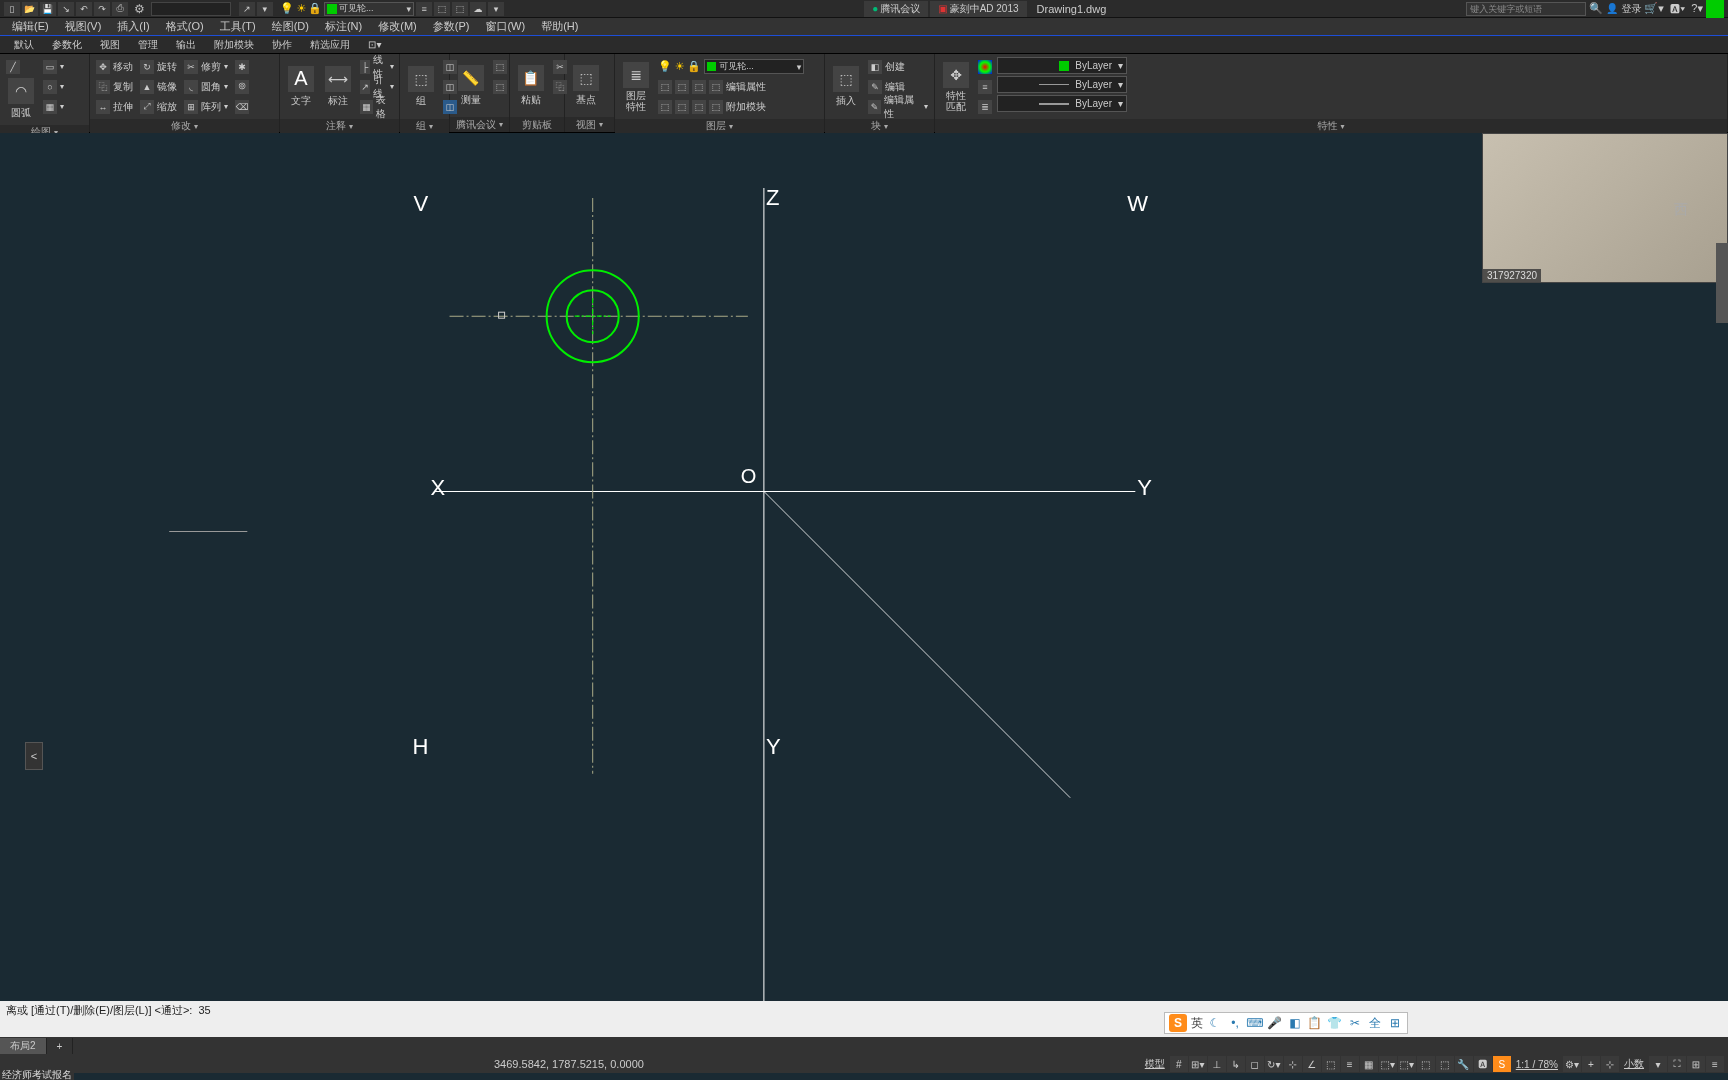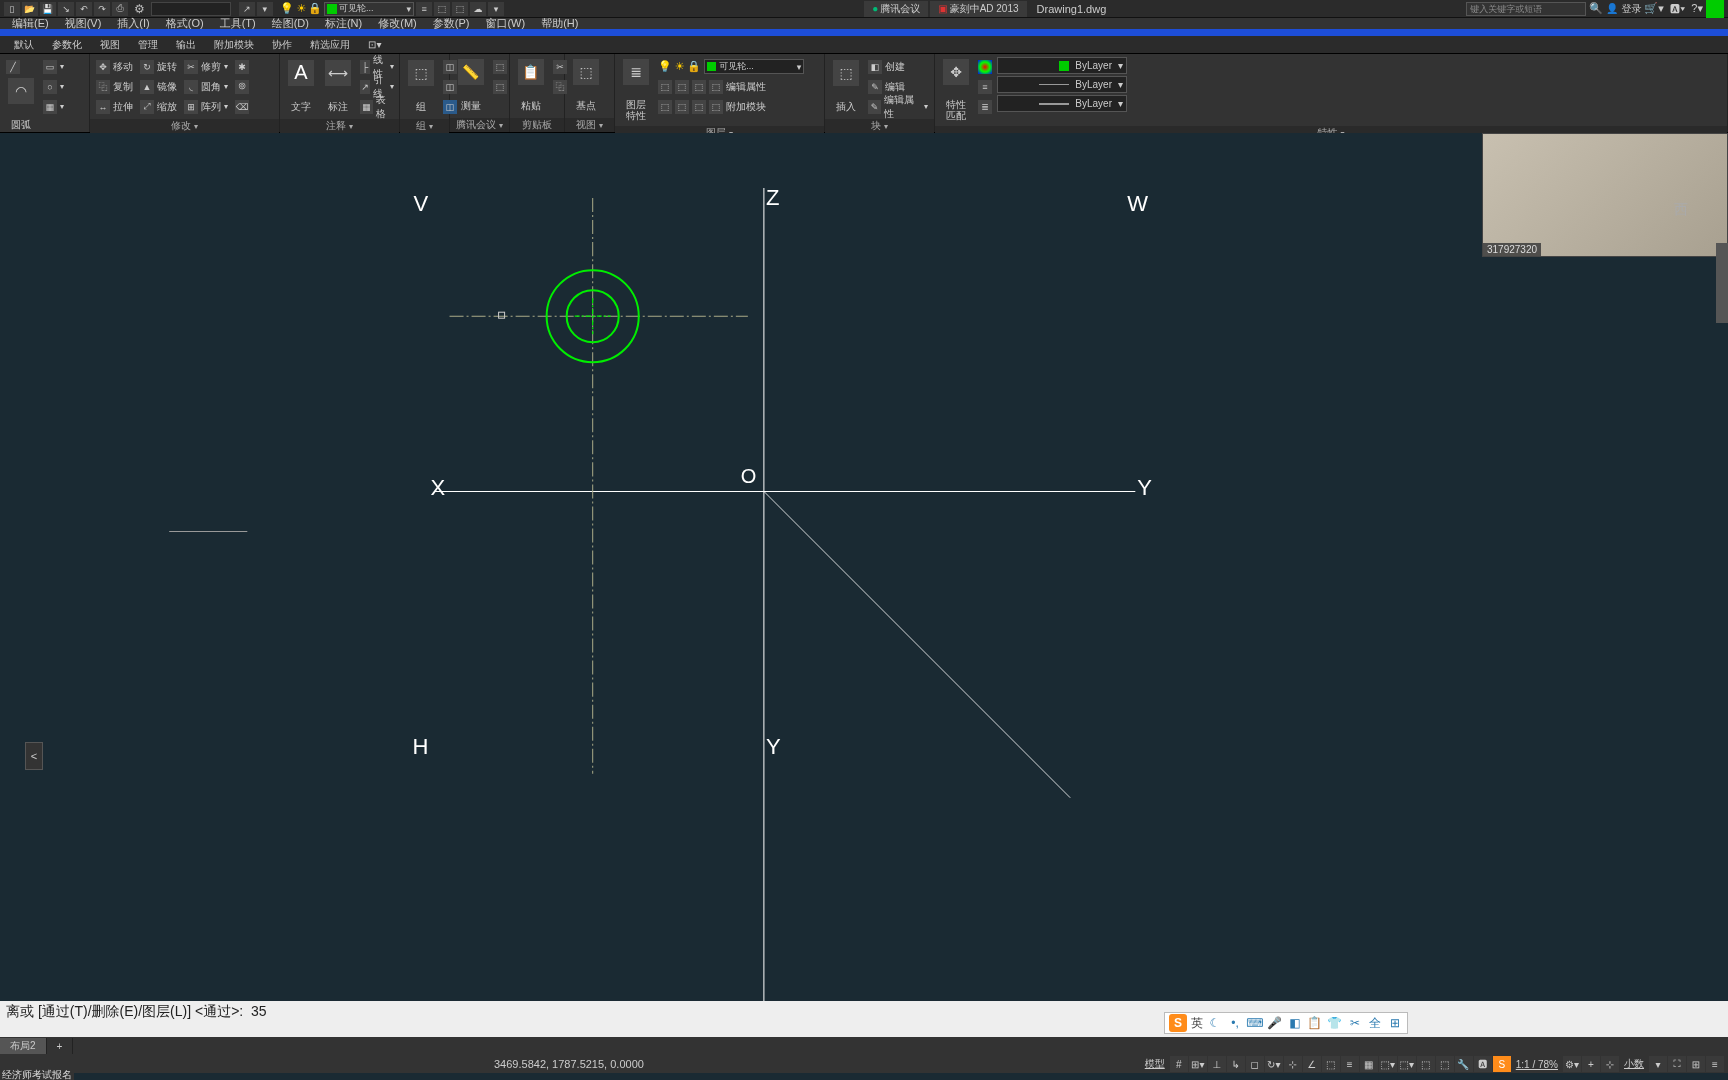--- a/index.html
+++ b/index.html
@@ -16,54 +16,54 @@
 .titlebar .layer-sq { width:10px; height:10px; background:#0c0; margin-right:2px; }
 .titlebar .doctabs { display:flex; gap:2px; }
 .titlebar .doctab { padding:0 8px; height:16px; background:#3a3a3a; display:flex; align-items:center; font-size:10px; }
 .titlebar .right { display:flex; align-items:center; gap:3px; }
 .titlebar .kw-input { width:120px; height:14px; background:#333; border:1px solid #555; font-size:9px; padding:0 3px; color:#888; }
 .titlebar .login { display:flex; align-items:center; gap:3px; font-size:10px; }
 .titlebar .util { display:flex; gap:6px; font-size:11px; }
 .titlebar .green-sq { width:18px; height:18px; background:#0c0; }
 
 
-.menubar { height:18px; background:#333; display:flex; align-items:center; padding:0 6px; gap:4px; border-bottom:7px solid #1d4ed8; }
+.menubar { height:18px; background:#333; display:flex; align-items:center; padding:0 6px; gap:4px; border-bottom:1px solid #1d4ed8; }
 .menubar .mitem { padding:0 6px; font-size:11px; cursor:pointer; }
 
 
 .tabbar { height:18px; background:#2b2b2b; display:flex; align-items:center; padding:0 6px; gap:2px; border-bottom:1px solid #000; }
 .tabbar .tab { padding:0 8px; font-size:10px; cursor:pointer; height:16px; display:flex; align-items:center; }
 
 
 .ribbon { height:79px; background:#333; display:flex; border-bottom:1px solid #000; }
 .panel { border-right:1px solid #222; display:flex; flex-direction:column; }
 .panel-body { flex:1; display:flex; padding:3px 4px; gap:3px; }
 .panel-title { height:15px; background:#2a2a2a; text-align:center; font-size:10px; color:#aaa; display:flex; align-items:center; justify-content:center; }
 .panel-title .dd { margin-left:3px; font-size:8px; }
 .bigbtn { display:flex; flex-direction:column; align-items:center; justify-content:center; gap:2px; padding:2px 4px; cursor:pointer; }
 .bigbtn .ico { width:26px; height:26px; background:#444; display:flex; align-items:center; justify-content:center; font-size:14px; }
-.bigbtn .lbl { font-size:10px;margin-top:12px; }
+.bigbtn .lbl { font-size:10px; }
 .smallrow { display:flex; align-items:center; gap:3px; height:19px; padding:0 2px; cursor:pointer; }
 .smallrow .sico { width:14px; height:14px; background:#444; display:flex; align-items:center; justify-content:center; font-size:9px; }
 .smallrow .slbl { font-size:10px; }
 .col { display:flex; flex-direction:column; }
 .prop-dd { width:130px; height:17px; background:#222; border:1px solid #555; display:flex; align-items:center; font-size:10px; padding:0 3px; justify-content:flex-end; gap:6px; }
 .prop-sq { width:10px; height:10px; }
 
 
 .drawing { position:absolute; top:133px; left:0; right:0; bottom:61px; background:#1a2a33; }
 .drawing svg { width:100%; height:100%; }
 .axis-label { fill:#fff; font-size:22px; font-family:Arial; }
-.thumb { position:absolute; top:0; right:0; width:246px; height:124px; background:#aab; border:1px solid #444; }
+.thumb { position:absolute; top:0; right:0; width:246px; height:150px; background:#aab; border:1px solid #444; }
 .thumb-id { position:absolute; bottom:0; left:0; background:rgba(60,60,60,.85); color:#ddd; font-size:10px; padding:1px 4px; }
 .viewlabel { position:absolute; top:68px; right:40px; color:#aaa; font-size:14px; }
 .navcube { position:absolute; top:110px; right:0; width:12px; height:80px; background:#555; }
 
 
-.cmd { position:absolute; bottom:43px; left:0; right:0; height:36px; background:#eee; color:#222; font-size:14px; font-family:SimSun,monospace; padding:2px 6px; }
+.cmd { position:absolute; bottom:43px; left:0; right:0; height:36px; background:#eee; color:#222; font-size:11px; font-family:SimSun,monospace; padding:2px 6px; }
 .cmd .line { white-space:pre; }
 .ime-bar { position:absolute; bottom:46px; right:320px; height:22px; background:#fff; border:1px solid #bbb; display:flex; align-items:center; gap:4px; padding:0 4px; font-size:12px; color:#444; }
 .ime-bar .s-ico { width:18px; height:18px; background:#ff8c1a; color:#fff; display:flex; align-items:center; justify-content:center; border-radius:3px; font-weight:bold; }
 .ime-bar .imebtn { width:16px; height:16px; display:flex; align-items:center; justify-content:center; cursor:pointer; color:#2a7ab0; }
 
 
 .layout-tabs { position:absolute; bottom:25px; left:0; right:0; height:18px; background:#333; display:flex; align-items:center; font-size:10px; }
 .layout-tabs .lt { padding:0 10px; height:16px; display:flex; align-items:center; cursor:pointer; border-right:1px solid #222; }
 .layout-tabs .lt.active { background:#555; }
 

